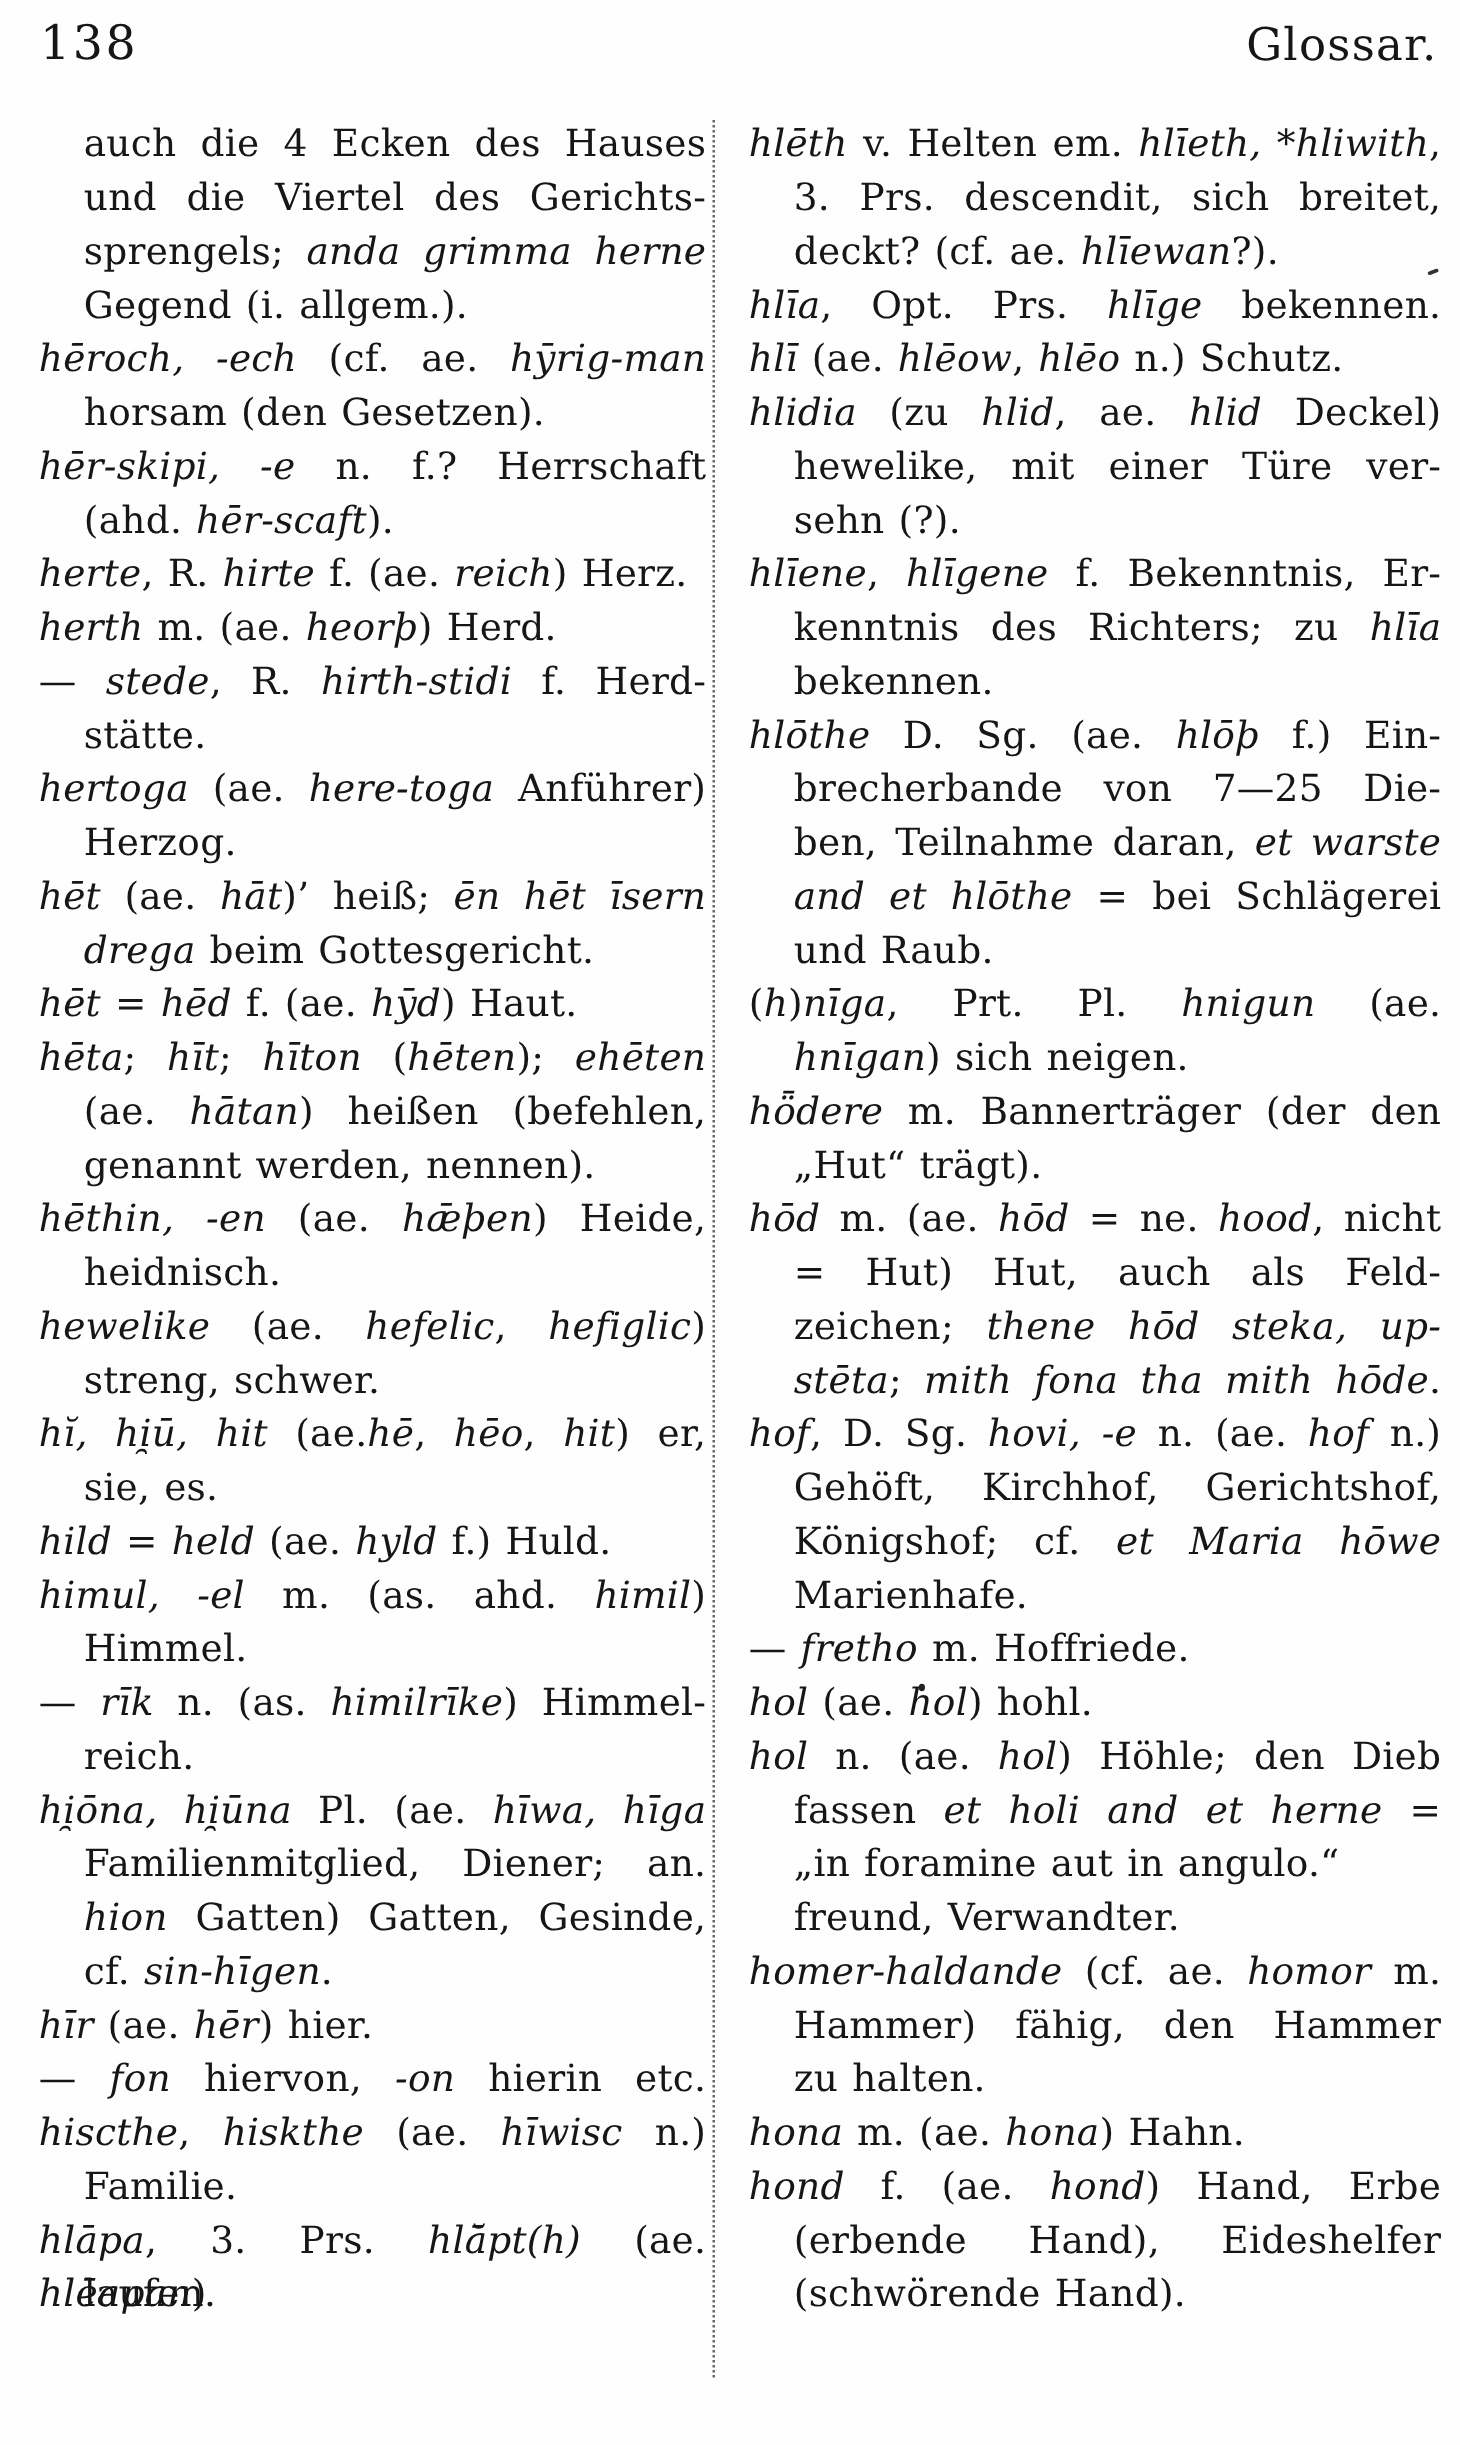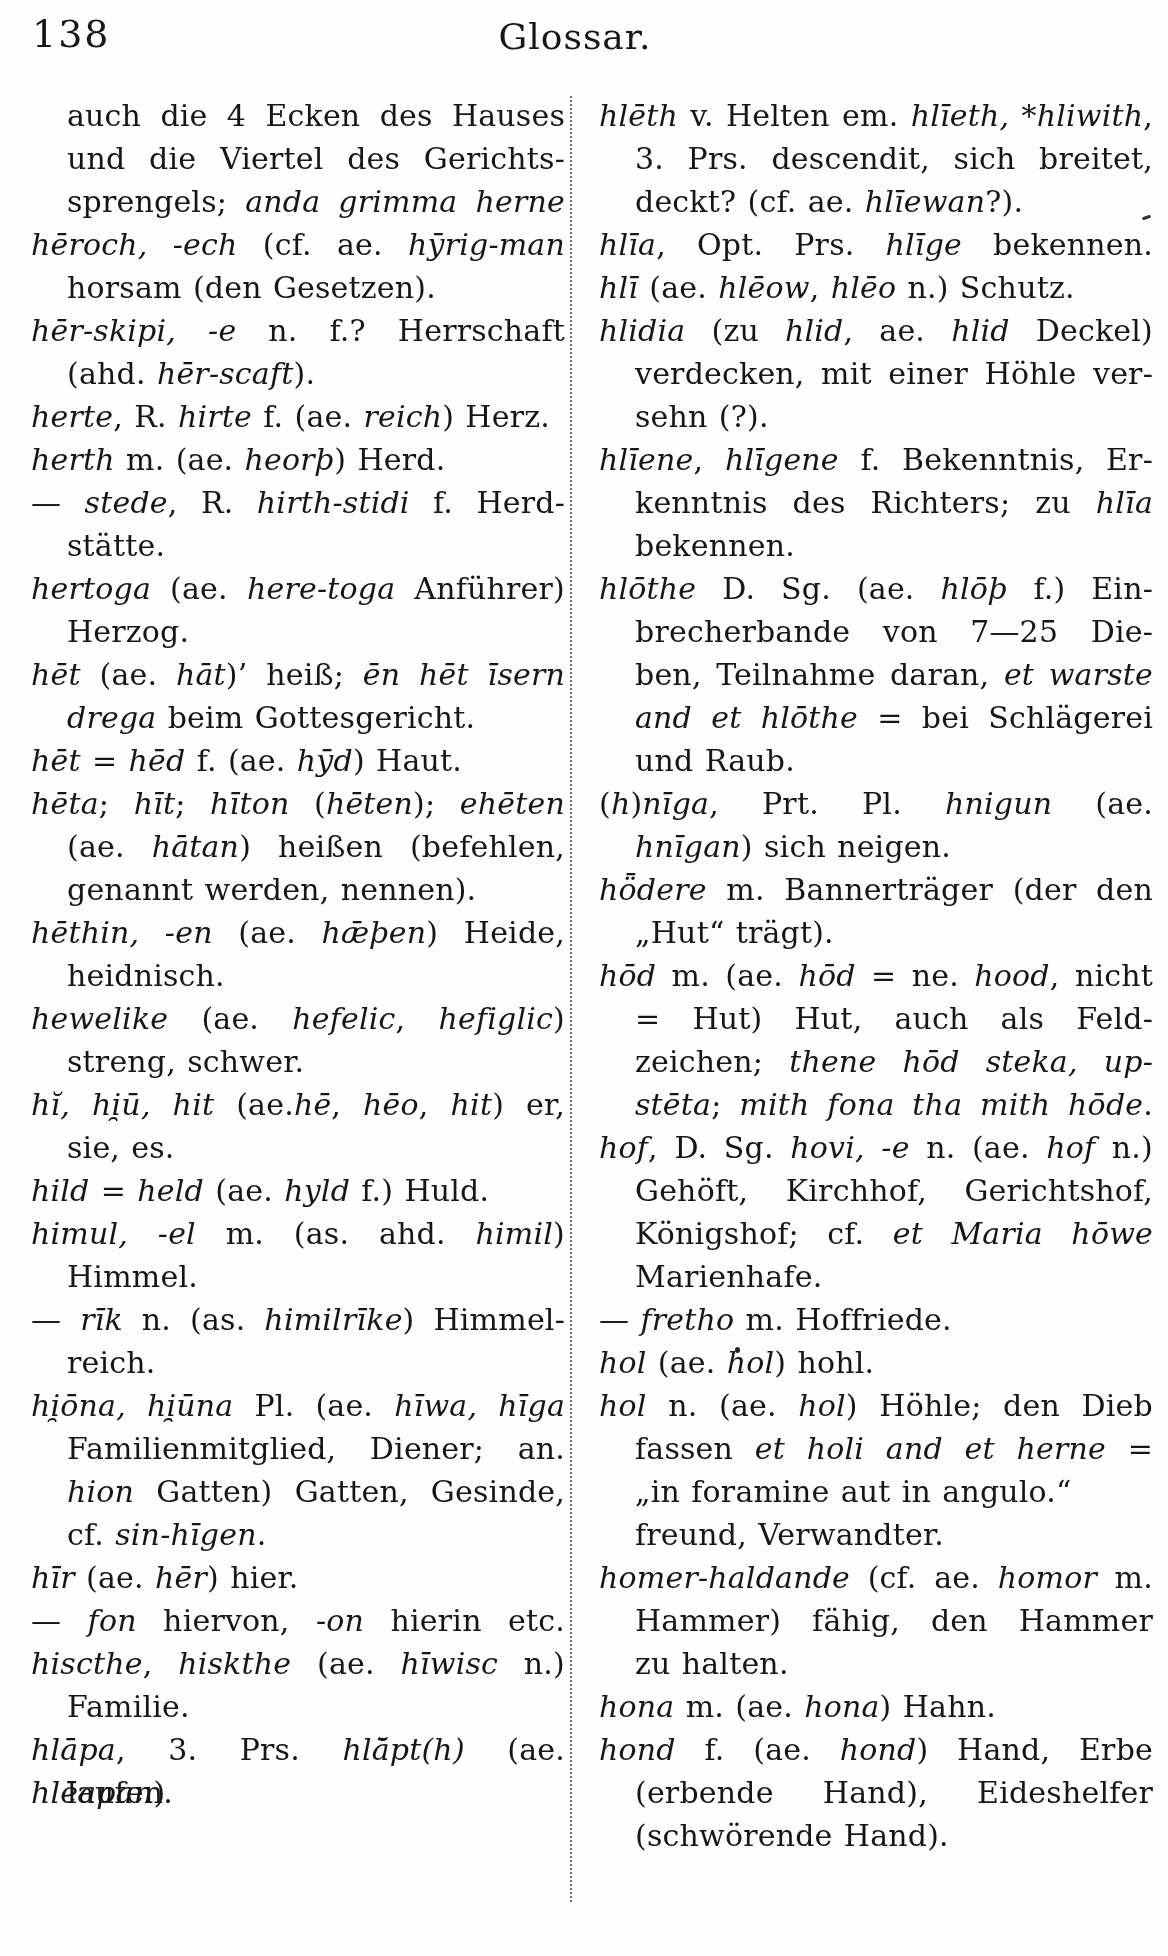--- a/index.html
+++ b/index.html
@@ -11,21 +11,21 @@
     font-family:"DejaVu Serif", serif;
     color:#161616;
     overflow:hidden;
   }
   .pgnum{
     position:absolute;left:32px;top:12px;
     font-size:38px;letter-spacing:2px;
   }
   .title{
     position:absolute;left:0;top:16px;width:1150px;
-    text-align:center;font-size:36px;letter-spacing:1px;
+    text-align:right;font-size:36px;letter-spacing:1px;
   }
   .col{
     position:absolute;top:94px;
     font-size:30px;line-height:43px;
     word-spacing:1.5px;letter-spacing:0.2px;
   }
   .col-left{left:31px;width:534px}
   .col-right{left:599px;width:554px}
   .divider{
     position:absolute;left:570px;top:96px;height:1806px;width:0;
@@ -52,20 +52,21 @@
 <div class="pgnum">138</div>
 <div class="title">Glossar.</div>
 
 <div class="divider"></div>
 
 <div class="col col-left">
     <div class="entry">
       <div class="line just ind"><span class="ro">auch die 4 Ecken des Hauses</span></div>
       <div class="line just ind"><span class="ro">und die Viertel des Gerichts-</span></div>
       <div class="line just ind"><span class="ro">sprengels; </span><span class="it">anda grimma herne</span></div>
+      <div class="line nw ind"><span class="ro">Gegend (i. allgem.).</span></div>
     </div>
     <div class="entry">
       <div class="line just"><span class="it">hēroch, -ech</span><span class="ro"> (cf. ae. </span><span class="it">hȳrig-man</span></div>
       <div class="line nw ind"><span class="ro">horsam (den Gesetzen).</span></div>
     </div>
     <div class="entry">
       <div class="line just"><span class="it">hēr-skipi, -e</span><span class="ro"> n. f.? Herrschaft</span></div>
       <div class="line nw ind"><span class="ro">(ahd. </span><span class="it">hēr-scaft</span><span class="ro">).</span></div>
     </div>
     <div class="entry">
@@ -145,21 +146,21 @@
       <div class="line nw ind"><span class="ro">deckt? (cf. ae. </span><span class="it">hlīewan</span><span class="ro">?).</span></div>
     </div>
     <div class="entry">
       <div class="line just"><span class="it">hlīa</span><span class="ro">, Opt. Prs. </span><span class="it">hlīge</span><span class="ro"> bekennen.</span></div>
     </div>
     <div class="entry">
       <div class="line nw"><span class="it">hlī</span><span class="ro"> (ae. </span><span class="it">hlēow</span><span class="ro">, </span><span class="it">hlēo</span><span class="ro"> n.) Schutz.</span></div>
     </div>
     <div class="entry">
       <div class="line just"><span class="it">hlidia</span><span class="ro"> (zu </span><span class="it">hlid</span><span class="ro">, ae. </span><span class="it">hlid</span><span class="ro"> Deckel)</span></div>
-      <div class="line just ind"><span class="ro">verdecken, mit einer Höhle ver-</span></div>
+      <div class="line just ind"><span class="ro">hewelike, mit einer Türe ver-</span></div>
       <div class="line nw ind"><span class="ro">sehn (?).</span></div>
     </div>
     <div class="entry">
       <div class="line just"><span class="it">hlīene</span><span class="ro">, </span><span class="it">hlīgene</span><span class="ro"> f. Bekenntnis, Er-</span></div>
       <div class="line just ind"><span class="ro">kenntnis des Richters; zu </span><span class="it">hlīa</span></div>
       <div class="line nw ind"><span class="ro">bekennen.</span></div>
     </div>
     <div class="entry">
       <div class="line just"><span class="it">hlōthe</span><span class="ro"> D. Sg. (ae. </span><span class="it">hlōþ</span><span class="ro"> f.) Ein-</span></div>
       <div class="line just ind"><span class="ro">brecherbande von 7—25 Die-</span></div>

